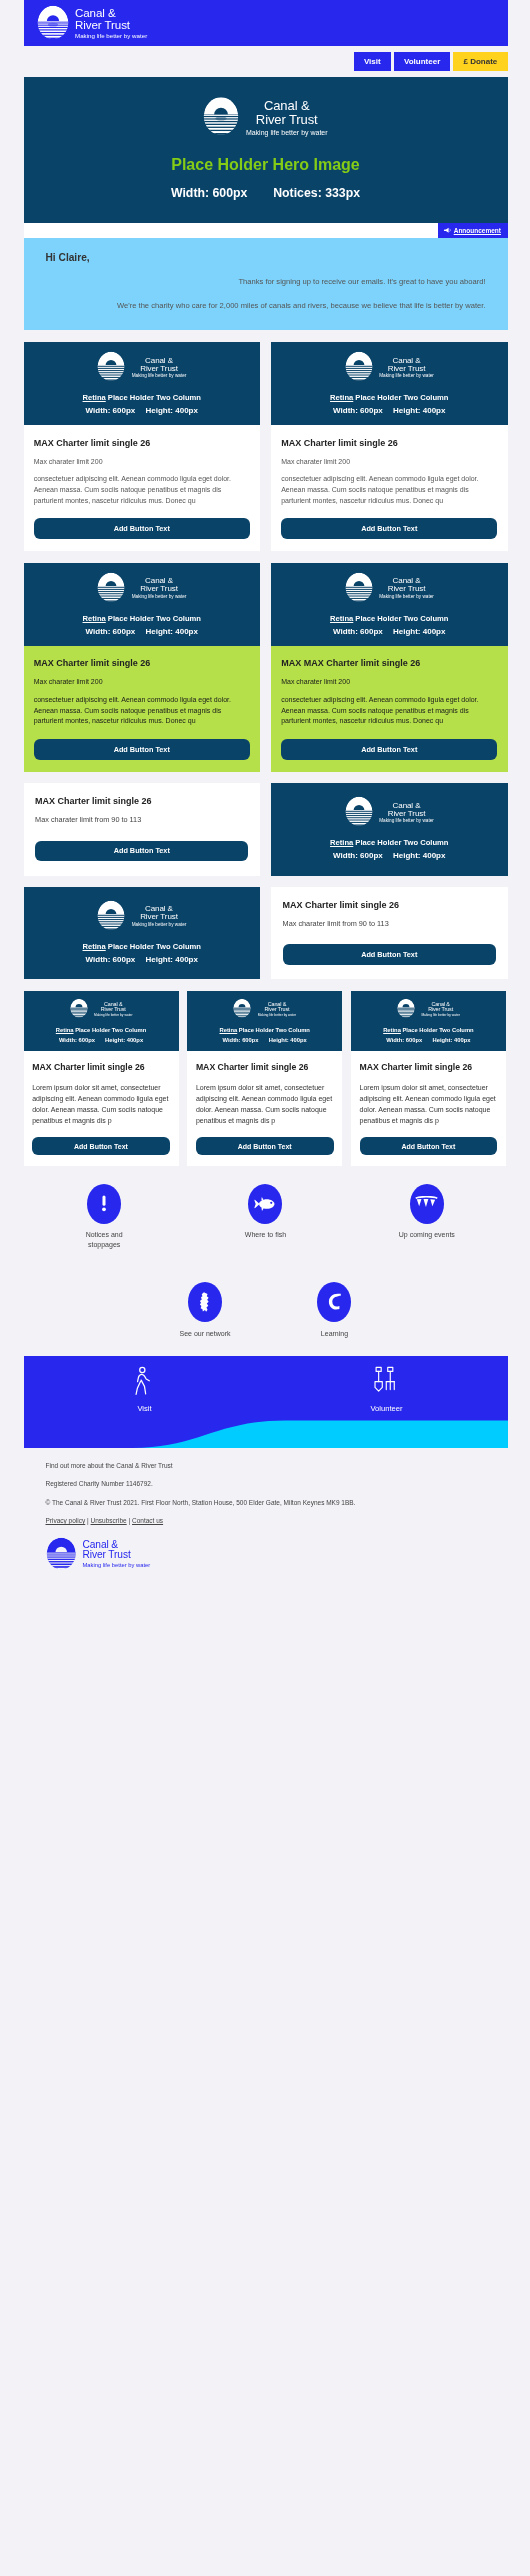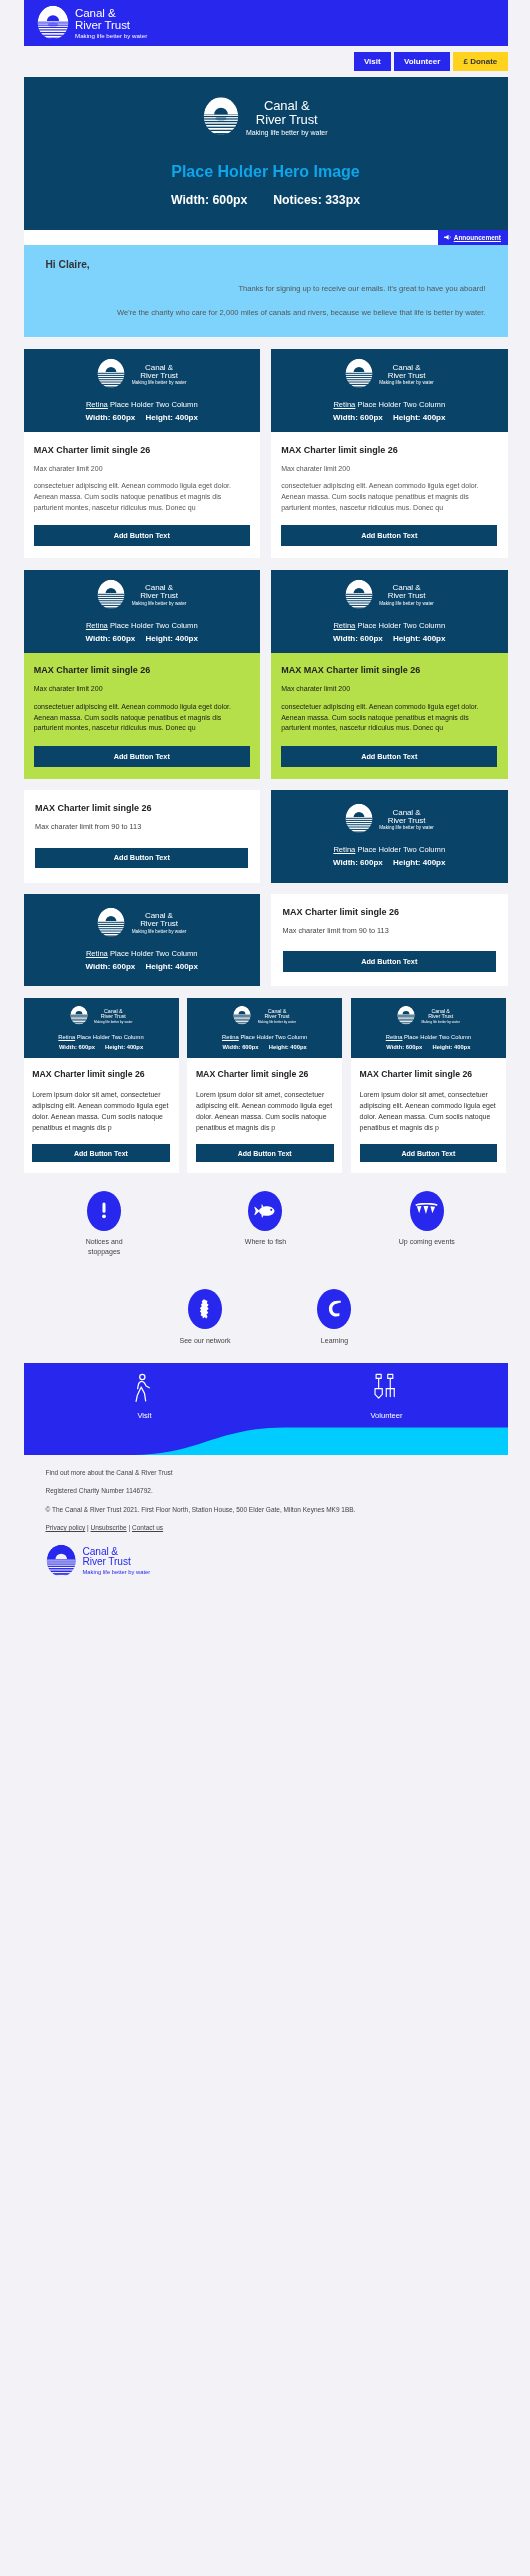--- a/index.html
+++ b/index.html
@@ -16,20 +16,21 @@
     color: #ffffff;
     text-align: center;
   }
   .btn-navy {
     display: block;
     background: #0a4368;
     color: #ffffff;
     font-weight: bold;
     text-align: center;
     text-decoration: none;
+    border-radius: 6px;
   }
 
   
   .topbar {
     width: 484px; margin: 0 auto;
     background: #2727ee;
     height: 46px;
     display: flex; align-items: center;
     padding-left: 13px;
   }
@@ -57,22 +58,22 @@
 
   
   .hero {
     width: 484px; margin: 0 auto;
     background: #0a4368;
     padding: 19px 0 23px 0;
     text-align: center;
   }
   .hero .logo-row { justify-content: center; }
   .hero-title {
-    color: #0ea5e9; font-size: 16px; font-weight: bold;
-    margin-top: 25px;
+    color: #84cc16; font-size: 16px; font-weight: bold;
+    margin-top: 18px;
   }
   .hero-dims {
     color: #fff; font-size: 12.3px; font-weight: bold;
     margin-top: 11.6px;
   }
   .hero-dims span { display: inline-block; }
   .hero-dims .gap { width: 19px; }
 
   
   .announce-wrap {
@@ -98,21 +99,21 @@
 
   
   .two-col {
     width: 484px; margin: 11.6px auto 0 auto;
     display: flex; gap: 11px;
   }
   .col { width: 237px; }
   .col-img { padding: 9.4px 7.3px 10.2px 7.3px; }
   .col-img .logo-row { justify-content: center; }
   .card-dims-line {
-    font-size: 7.6px; font-weight: normal; margin-top: 9.4px;
+    font-size: 7.6px; font-weight: bold; margin-top: 9.4px;
   }
   .card-dims-line u { text-decoration: underline; }
   .card-dims-line2 {
     font-size: 8px; font-weight: bold; margin-top: 4px;
   }
   .card-dims-line2 .gap { display: inline-block; width: 10.2px; }
 
   .col-body { background: #fff; padding: 12.3px 10.2px 12.3px 10.2px; }
   .col-body.green { background: #b5e04a; }
   .col-body h3 { font-size: 9px; color: #222; font-weight: bold; line-height: 1.25; }

